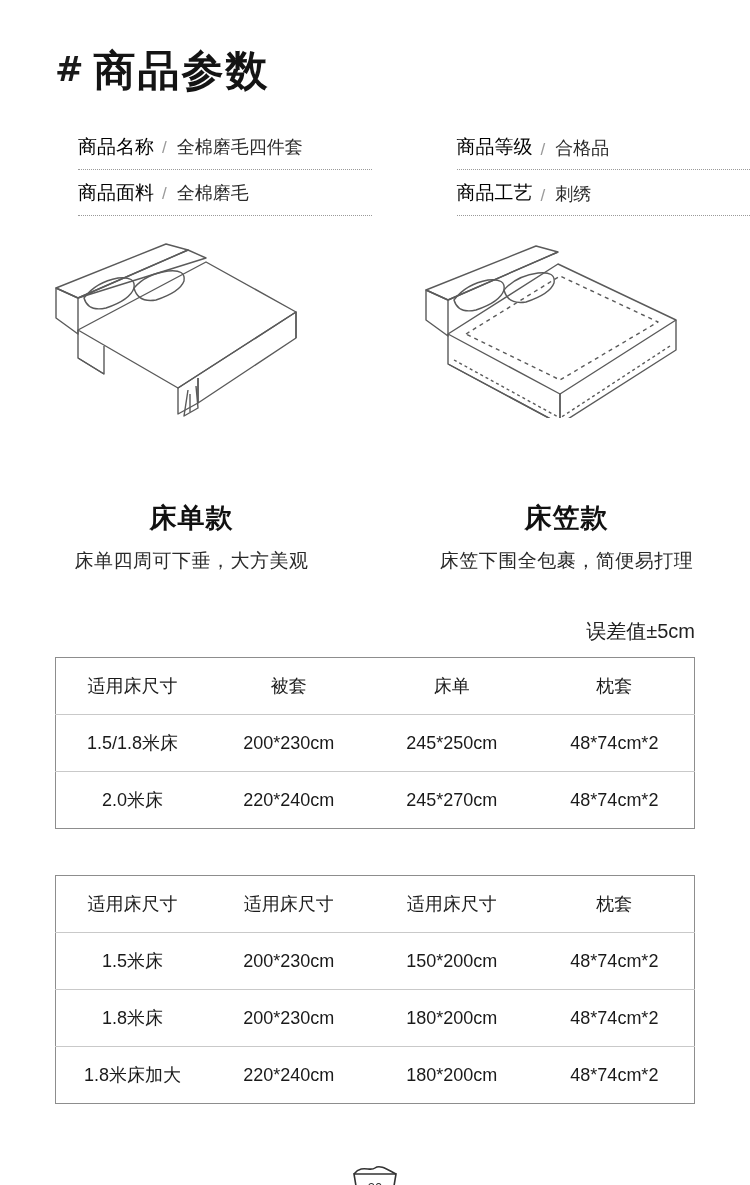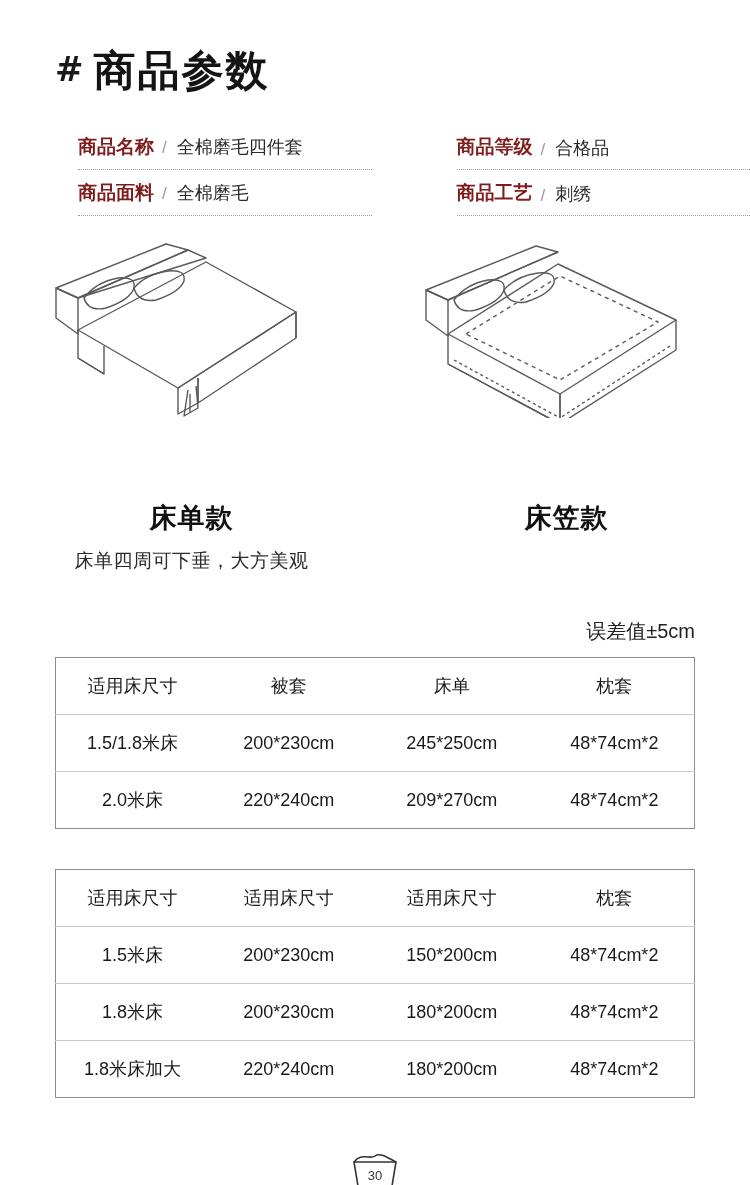--- a/index.html
+++ b/index.html
@@ -50,22 +50,22 @@
   .spec-cell {
     width: 300px;
     display: flex;
     align-items: baseline;
     border-bottom: 1px dotted #9a9a9a;
     padding-bottom: 9px;
   }
   .spec-cell.second { width: 300px; margin-left: 85px; align-items: flex-end; }
   .spec-key {
     font-size: 19px;
-    font-weight: bold;
-    color: #7f1d1d;
+    font-weight: normal;
+    color: #000000;
     white-space: nowrap;
   }
   .spec-sep {
     font-size: 17px;
     color: #9a9a9a;
     margin: 0 10px 0 8px;
   }
   .spec-val {
     font-size: 18px;
     color: #2a2a2a;
@@ -111,21 +111,21 @@
     text-align: right;
     padding-right: 55px;
     font-size: 20px;
     color: #222;
     margin-top: 44px;
   }
 
   
   .size-table {
     width: 640px;
-    margin: 12px auto 6px auto;
+    margin: 12px auto 12px auto;
     border: 1px solid #8d8d8d;
     border-collapse: collapse;
     table-layout: fixed;
     padding-left: 33px;
   }
   .size-table td {
     text-align: center;
     font-size: 18px;
     color: #1a1a1a;
     padding: 16px 0;
@@ -260,20 +260,21 @@
   </div>
 </div>
 
 <div class="illus-captions">
   <div class="cap-col">
     <div class="cap-title">床单款</div>
     <div class="cap-sub">床单四周可下垂，大方美观</div>
   </div>
   <div class="cap-col">
     <div class="cap-title">床笠款</div>
+    <div class="cap-sub">床笠下围全包裹，简便易打理</div>
   </div>
 </div>
 
 <div class="tolerance">误差值±5cm</div>
 
 <table class="size-table">
   <colgroup>
       <col class="c1">
       <col class="c2">
       <col class="c3">
@@ -288,21 +289,21 @@
     </tr>
     <tr>
       <td>1.5/1.8米床</td>
       <td>200*230cm</td>
       <td>245*250cm</td>
       <td>48*74cm*2</td>
     </tr>
     <tr>
       <td>2.0米床</td>
       <td>220*240cm</td>
-      <td>209*270cm</td>
+      <td>245*270cm</td>
       <td>48*74cm*2</td>
     </tr>
   </tbody>
 </table>
 
 <div class="table-gap"></div>
 
 <table class="size-table">
   <colgroup>
       <col class="c1">

